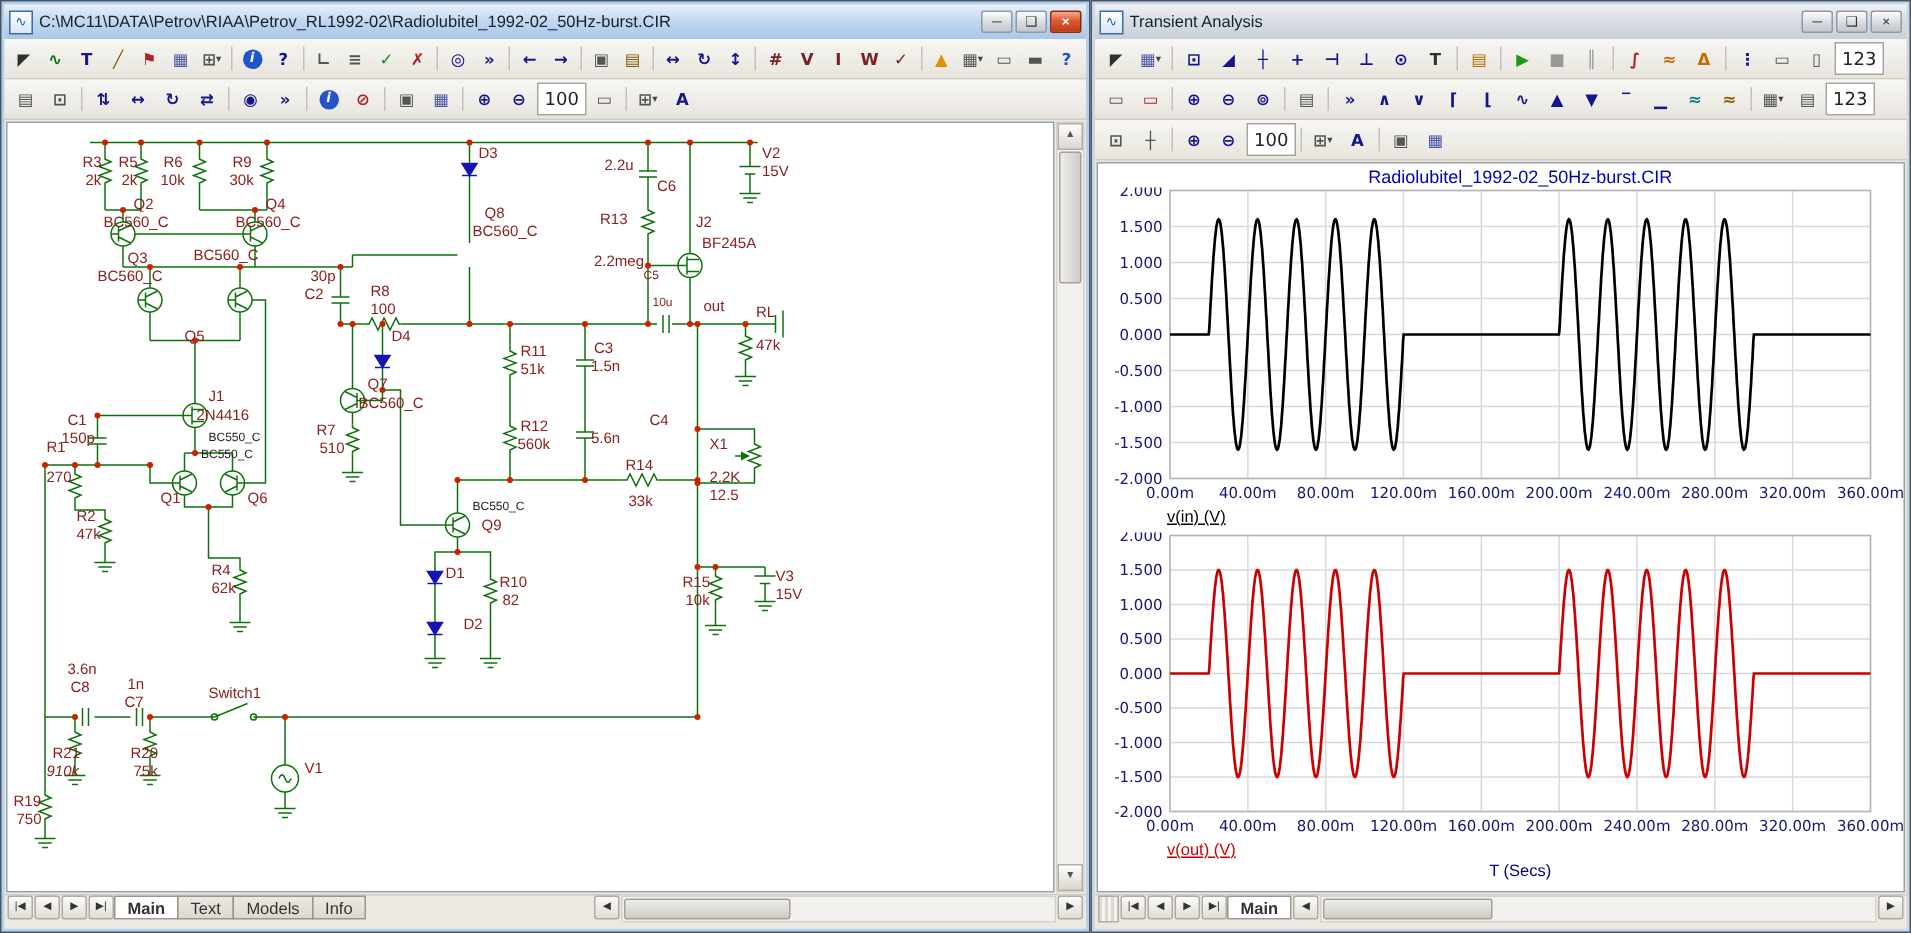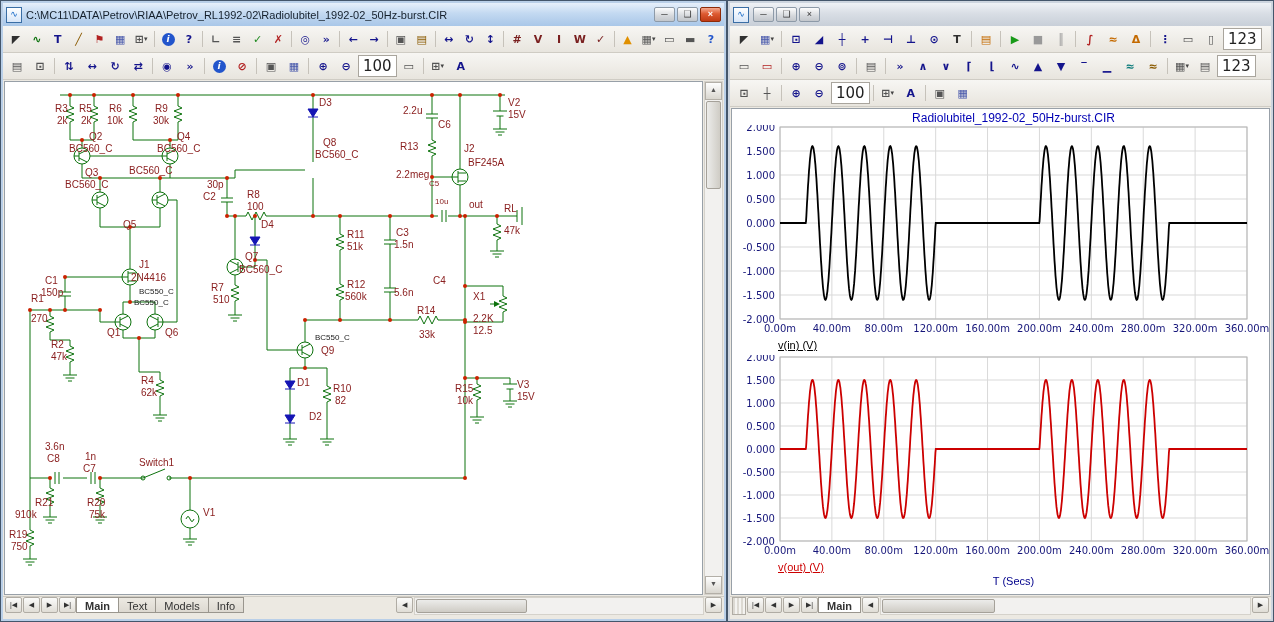--- a/index.html
+++ b/index.html
@@ -18,21 +18,21 @@
   .winbtns{display:flex;gap:2px;flex:0 0 auto;}
   .wbtn{width:21px;height:15px;box-sizing:border-box;border:1px solid #8d9aa8;border-radius:2px;
     background:linear-gradient(#fdfdfd,#d5d8dc 60%,#c3c7cc);font-size:9px;line-height:12px;text-align:center;color:#333;cursor:default;}
   .wbtn.close-active{background:linear-gradient(#f5a98f,#dd5a31 45%,#c03a14);border-color:#8d2a08;color:#fff;font-weight:bold;}
   .toolbar{height:26px;display:flex;align-items:center;padding:0 3px;gap:1px;flex:0 0 auto;
     background:linear-gradient(#f7f6f3,#e8e5de);border-bottom:1px solid #cfccc4;}
   .icon-btn{width:20px;height:20px;display:flex;align-items:center;justify-content:center;border:1px solid transparent;cursor:default;}
   .icon-btn .glyph{font-family:"DejaVu Sans",sans-serif;font-size:11px;font-weight:bold;line-height:1;}
   .icon-btn .glyph.badge{width:13px;height:13px;border-radius:7px;font-size:9px;line-height:13px;text-align:center;font-style:italic;}
   .icon-btn.wide{width:auto;padding:0 4px;border:1px solid #a9a59d;background:#fff;}
-  .icon-btn.wide .glyph{font-size:15px;font-weight:normal;}
+  .icon-btn.wide .glyph{font-size:12px;font-weight:normal;}
   .dd{font-size:7px;color:#444;margin-left:0px;}
   .tsep{width:1px;height:16px;background:#c6c2ba;margin:0 2px;flex:0 0 auto;}
   .main{flex:1;display:flex;min-height:0;}
   .canvas{flex:1;position:relative;background:#fff;border:1px solid #98a0a8;margin:1px;overflow:hidden;}
   .schem-svg{position:absolute;left:0;top:0;}
   .labels{position:absolute;left:0;top:0;width:100%;height:100%;}
   .slabel{position:absolute;font-size:10px;line-height:10px;white-space:nowrap;}
   .slabel.small{font-size:8px;line-height:8px;}
   .vscroll{width:17px;flex:0 0 auto;background:#f2f1ef;border:1px solid #d5d2cb;margin:1px 1px 1px 0;display:flex;flex-direction:column;}
   .sarrow{height:16px;flex:0 0 auto;background:linear-gradient(#fefefe,#d9d6cf);border:1px solid #b3afa7;
@@ -503,21 +503,21 @@
               <span class="slabel" style="left: 450px; top: 302px; color: rgb(139, 32, 32);">R15</span>
               <span class="slabel" style="left: 452px; top: 314px; color: rgb(139, 32, 32);">10k</span>
               <span class="slabel" style="left: 512px; top: 298px; color: rgb(139, 32, 32);">V3</span>
               <span class="slabel" style="left: 512px; top: 310px; color: rgb(139, 32, 32);">15V</span>
               <span class="slabel" style="left: 40px; top: 360px; color: rgb(139, 32, 32);">3.6n</span>
               <span class="slabel" style="left: 42px; top: 372px; color: rgb(139, 32, 32);">C8</span>
               <span class="slabel" style="left: 80px; top: 370px; color: rgb(139, 32, 32);">1n</span>
               <span class="slabel" style="left: 78px; top: 382px; color: rgb(139, 32, 32);">C7</span>
               <span class="slabel" style="left: 134px; top: 376px; color: rgb(139, 32, 32);">Switch1</span>
               <span class="slabel" style="left: 30px; top: 416px; color: rgb(139, 32, 32);">R21</span>
-              <span class="slabel" style="left: 10px; top: 428px; color: rgb(139, 32, 32);">910k</span>
+              <span class="slabel" style="left: 26px; top: 428px; color: rgb(139, 32, 32); font-style: italic;">910k</span>
               <span class="slabel" style="left: 82px; top: 416px; color: rgb(139, 32, 32);">R20</span>
               <span class="slabel" style="left: 84px; top: 428px; color: rgb(139, 32, 32);">75k</span>
               <span class="slabel" style="left: 4px; top: 448px; color: rgb(139, 32, 32);">R19</span>
               <span class="slabel" style="left: 6px; top: 460px; color: rgb(139, 32, 32);">750</span>
               <span class="slabel" style="left: 198px; top: 426px; color: rgb(139, 32, 32);">V1</span>
             </div>
         </div>
         <div class="vscroll">
           <span class="sarrow">▲</span>
           <div class="vthumb"></div>
@@ -545,20 +545,21 @@
         </div>
         <span class="navbtn">▶</span>
       </div>
     </div>
   </div>
 
   <div class="window right">
     <div class="winbody">
       <div class="titlebar">
         <span class="appicon"></span>
+        <span class="titletext">Transient Analysis</span>
         <span class="winbtns">
           <span class="wbtn">─</span>
           <span class="wbtn">❑</span>
           <span class="wbtn">×</span>
         </span>
       </div>
       <div class="toolbar" id="rtb1">
           <span class="icon-btn">
             <span class="glyph" style="color: rgb(48, 48, 48);">◤</span>
           </span>

